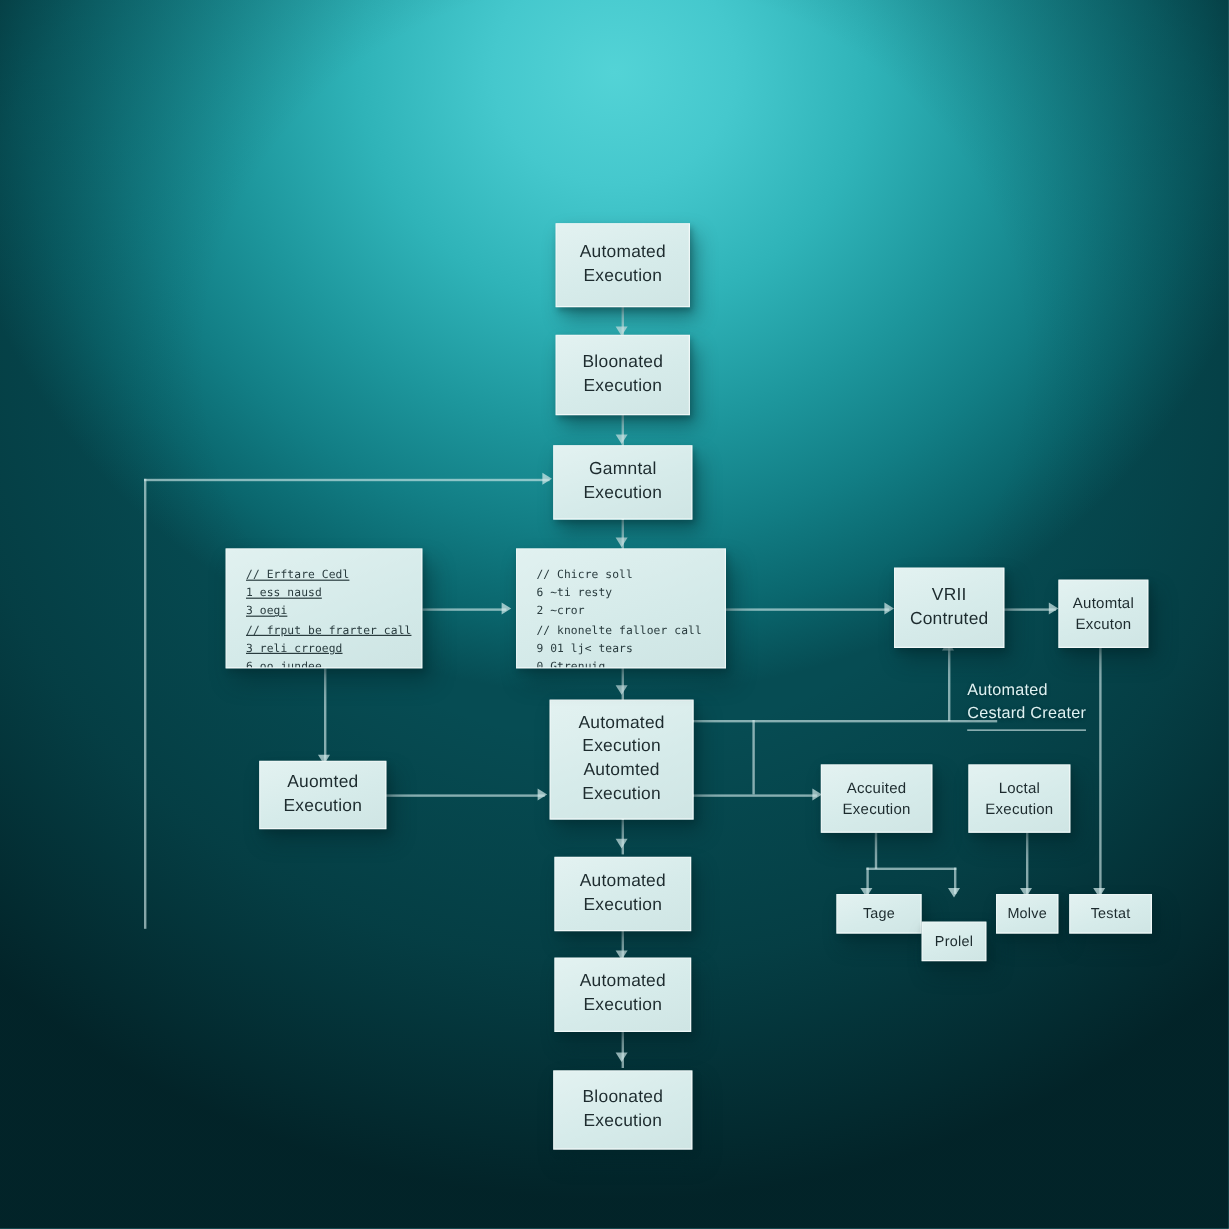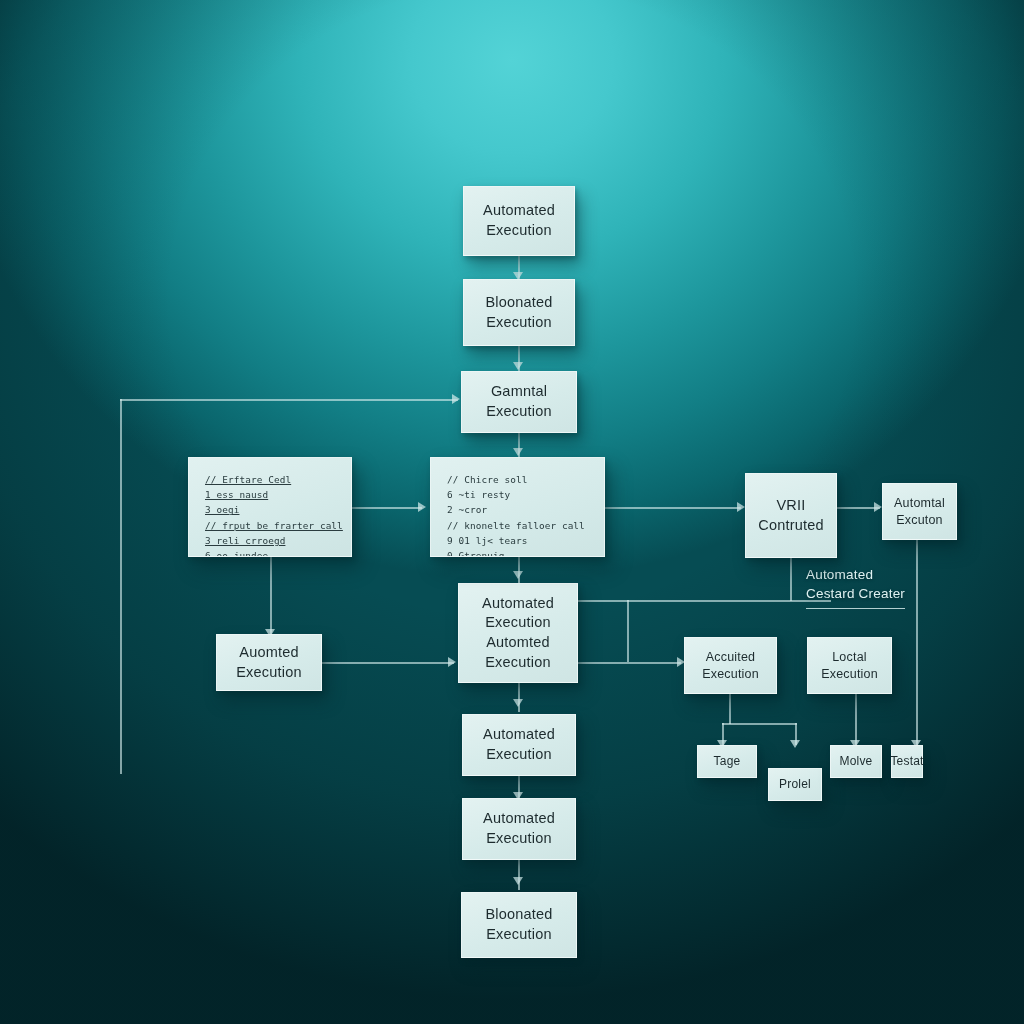--- a/index.html
+++ b/index.html
@@ -230,53 +230,53 @@
   <div class="node" style="left:461px; top:892px; width:116px; height:66px;">
     <span class="ln">Bloonated</span>
     <span class="ln">Execution</span>
   </div>
 
   <div class="node" style="left:216px; top:634px; width:106px; height:57px;">
     <span class="ln">Auomted</span>
     <span class="ln">Execution</span>
   </div>
 
-  <div class="node" style="left:745px; top:473px; width:92px; height:85px;align-items:center;">
+  <div class="node" style="left:745px; top:473px; width:92px; height:67px;align-items:center;">
     <span class="ln">VRII</span>
     <span class="ln">Contruted</span>
   </div>
 
   <div class="node small" style="left:882px; top:483px; width:75px; height:57px;">
     <span class="ln">Automtal</span>
     <span class="ln">Excuton</span>
   </div>
 
   <div class="node small" style="left:684px; top:637px; width:93px; height:57px;align-items:center;">
     <span class="ln">Accuited</span>
     <span class="ln">Execution</span>
   </div>
 
   <div class="node small" style="left:807px; top:637px; width:85px; height:57px;">
     <span class="ln">Loctal</span>
     <span class="ln">Execution</span>
   </div>
 
-  <div class="node tiny" style="left:697px; top:745px; width:60px; height:33px;text-align:center;">
+  <div class="node tiny" style="left:697px; top:745px; width:71px; height:33px;text-align:center;">
     <span class="ln">Tage</span>
   </div>
 
   <div class="node tiny" style="left:768px; top:768px; width:54px; height:33px;">
     <span class="ln">Prolel</span>
   </div>
 
   <div class="node tiny" style="left:830px; top:745px; width:52px; height:33px;">
     <span class="ln">Molve</span>
   </div>
 
-  <div class="node tiny" style="left:891px; top:745px; width:32px; height:33px;">
+  <div class="node tiny" style="left:891px; top:745px; width:69px; height:33px;">
     <span class="ln">Testat</span>
   </div>
 
   <div class="code" style="left:188px; top:457px; width:164px; height:100px;text-decoration:underline;">
     <span class="cl">// Erftare Cedl</span>
     <span class="cl"> 1 ess  nausd</span>
     <span class="cl"> 3 oegi</span>
     <span class="cl">// frput be frarter call</span>
     <span class="cl"> 3 reli crroegd</span>
     <span class="cl"> 6 oo jundee</span>

